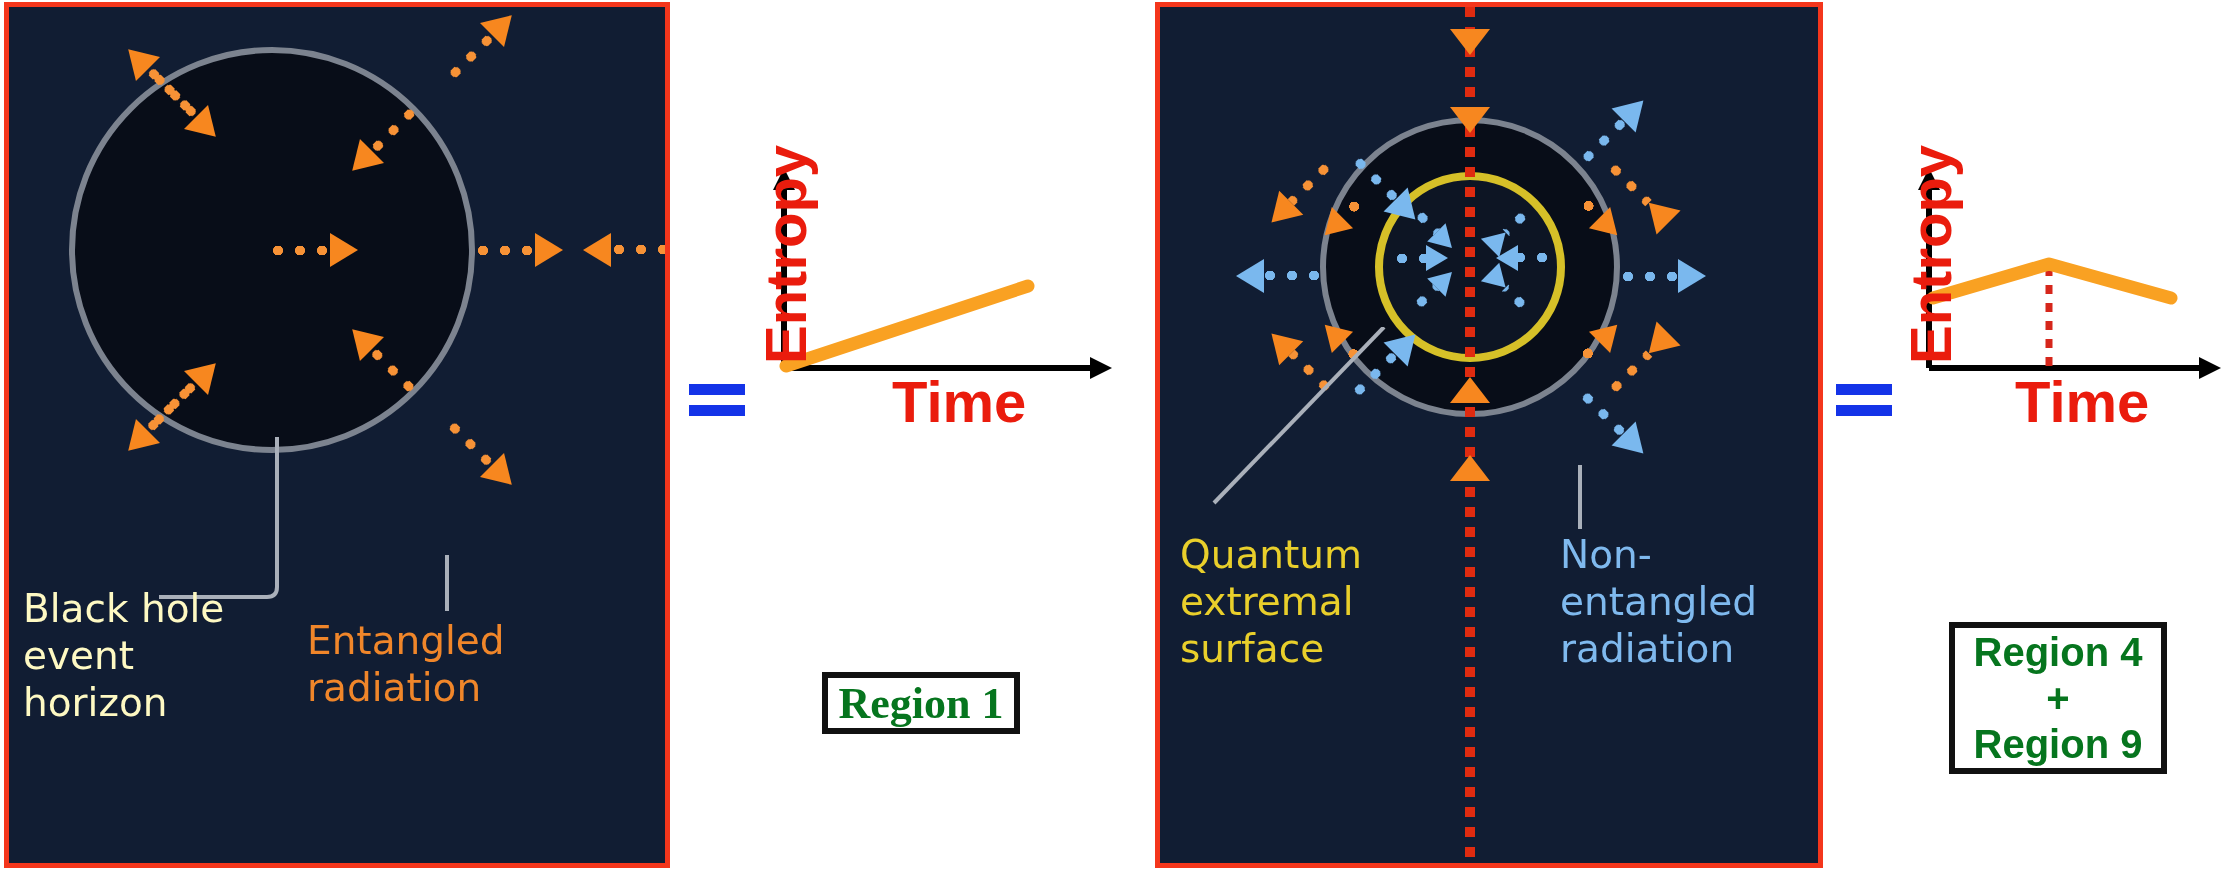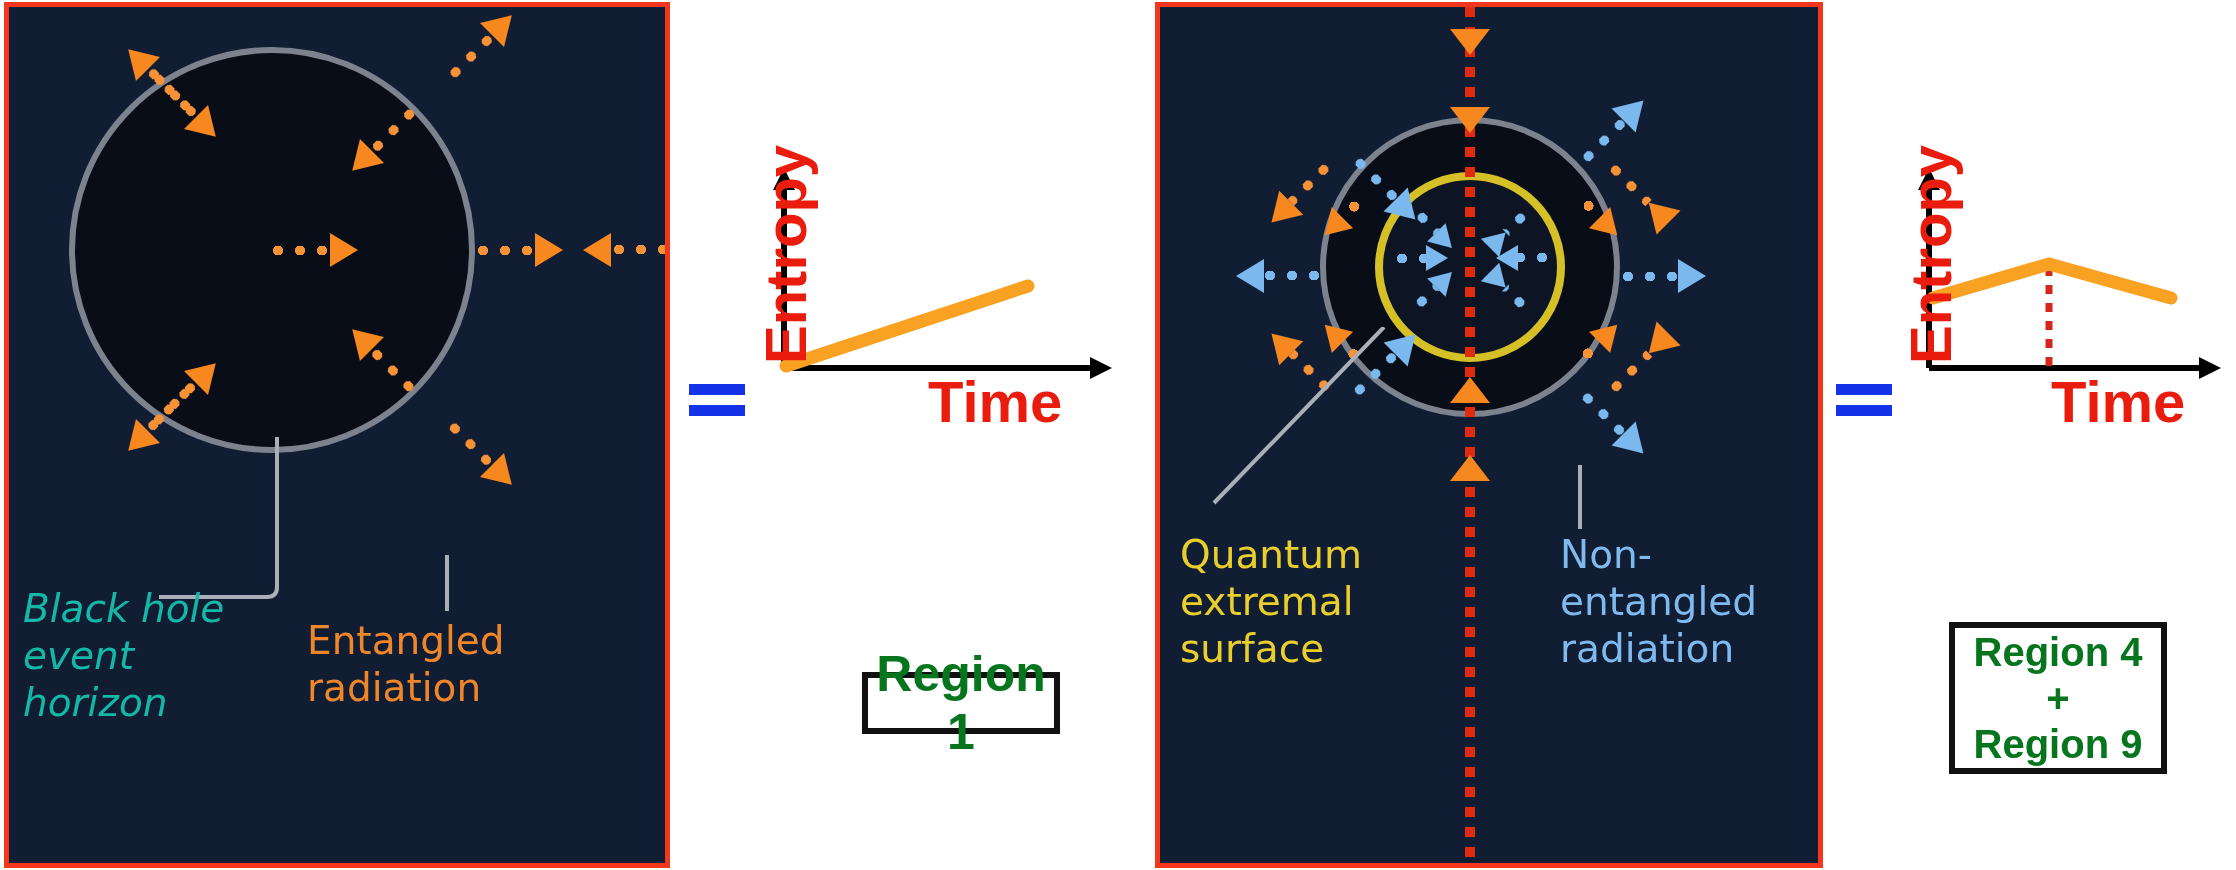--- a/index.html
+++ b/index.html
@@ -81,21 +81,21 @@
   .leader{position:absolute;pointer-events:none;}
 
   
   .caption{
     position:absolute;
     font-size:39px;
     line-height:47px;
     font-family:"DejaVu Sans", sans-serif;
     white-space:pre-line;
   }
-  .cap-white{color:#14b8a6;font-style:italic;}
+  .cap-white{color:#fef9c3;}
   .cap-orange{color:#f0862a;}
   .cap-yellow{color:#e9cf2b;}
   .cap-blue{color:#7fb9ee;}
 
   
   .equals{position:absolute;width:56px;height:40px;}
   .equals span{display:block;position:absolute;left:0;width:56px;height:11px;background:#1433e8;}
   .equals span.a{top:4px;}
   .equals span.b{top:25px;}
 
@@ -105,36 +105,36 @@
   .axis-title{
     position:absolute;color:#ea1c0d;font-weight:bold;
     font-family:"Liberation Sans", sans-serif;
   }
   .ylab{
     font-size:58px;
     transform:rotate(-90deg);
     transform-origin:left top;
     white-space:nowrap;
   }
-  .xlab{font-size:58px;white-space:nowrap;margin-left:36px;}
+  .xlab{font-size:58px;white-space:nowrap;}
 
   
   .region-box{
     position:absolute;
     background:#ffffff;
     border:6px solid #111111;
     color:#06751e;
     font-weight:bold;
     font-family:"Liberation Sans", sans-serif;
     display:flex;flex-direction:column;
     align-items:center;justify-content:center;
     box-sizing:border-box;
     text-align:center;
   }
-  #region-1-box{left:862px;top:672px;width:198px;height:62px;font-size:50px;}
+  #region-1-box{left:822px;top:672px;width:198px;height:62px;font-size:44px;font-family:Liberation Serif, serif;}
   #region-34-box{left:1949px;top:622px;width:218px;height:152px;font-size:40px;line-height:46px;}
 </style>
 </head>
 <body>
 
 <div class="stage">
 
   <div class="panel" id="panel-left">
 
     <div class="bh-outer" style="left:60px;top:40px;width:406px;height:406px;"></div>

